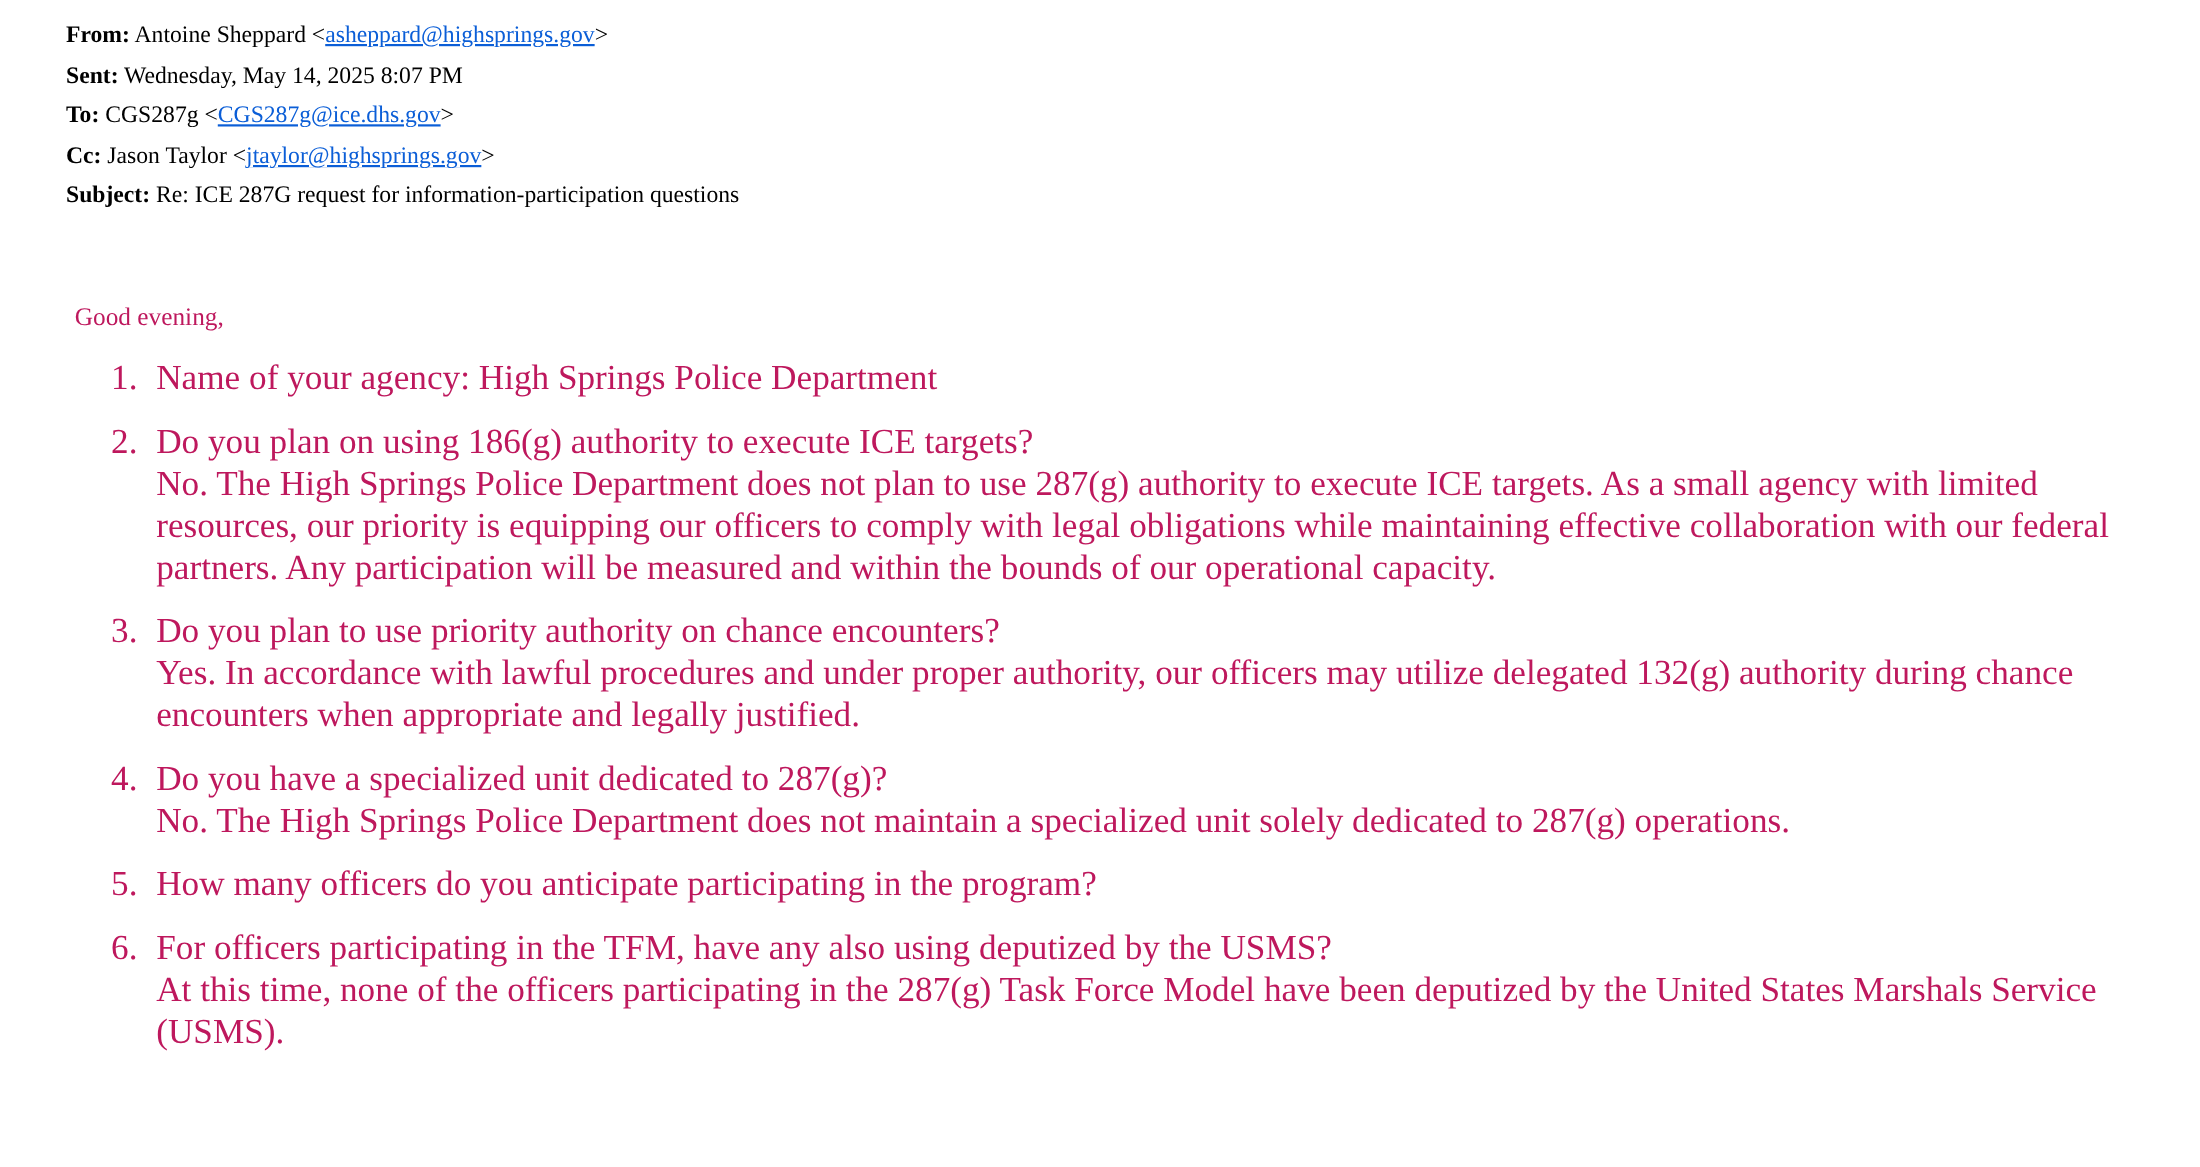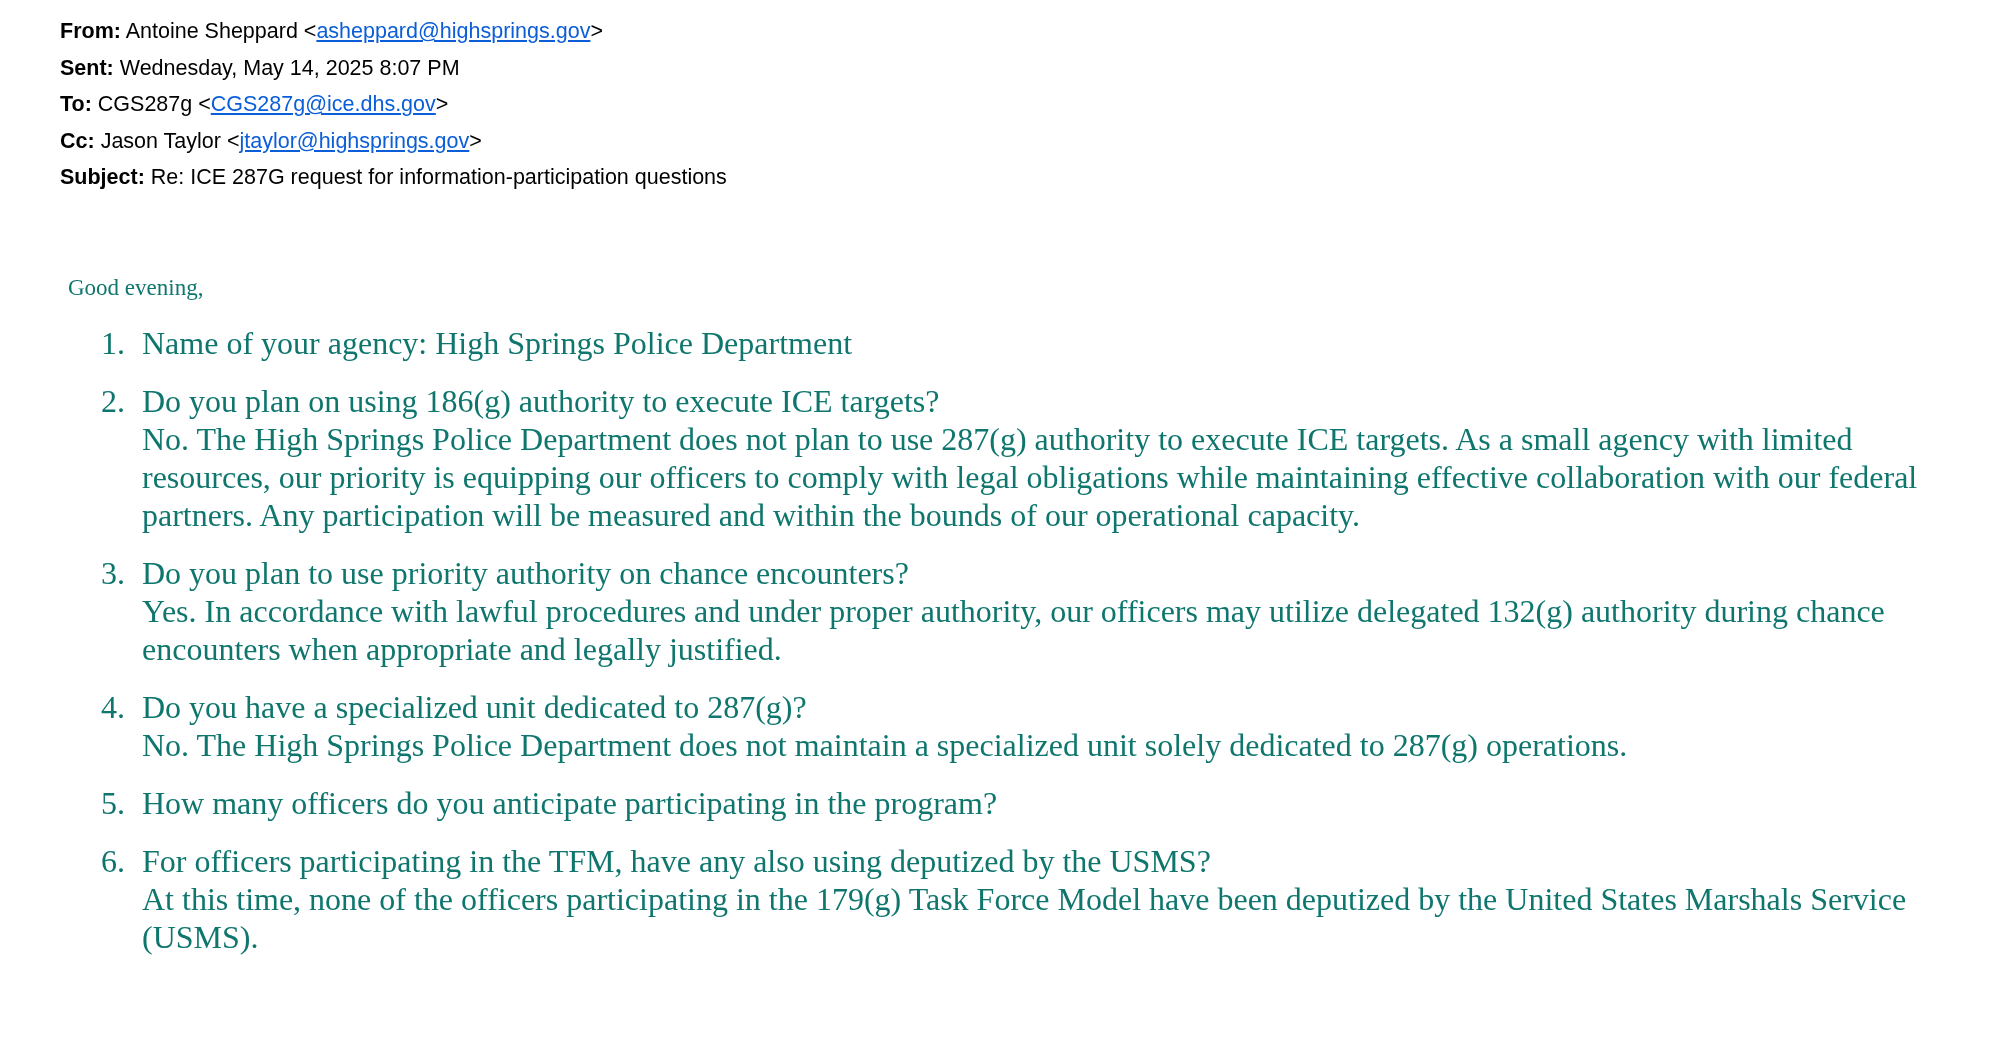--- a/index.html
+++ b/index.html
@@ -1,15 +1,15 @@
 <!DOCTYPE html>
 <html><head>
 <meta charset="utf-8">
 <style>
-  * { margin: 0; padding: 0; box-sizing: border-box; }
+  * { margin: 0; padding: 0; box-sizing: border-box; font-family: Liberation Serif, serif; }
   html, body { background: #ffffff; }
   .page {
     position: relative;
     width: 2000px;
     height: 1061px;
     background: #ffffff;
     overflow: hidden;
     color: #000000;
   }
 
@@ -26,21 +26,21 @@
   a.mail-link, a.mail-link:visited {
     color: #0b5ed7;
     text-decoration: underline;
     cursor: pointer;
   }
 
   
   .email-body {
     padding-left: 68px;
     font-family: "Liberation Serif", "DejaVu Serif", serif;
-    color: #0f766e;
+    color: #be185d;
   }
   .greeting {
     margin-top: 78px;
     font-size: 23px;
     line-height: 28px;
   }
   ol.qlist {
     list-style: none;
     margin-top: 22px;
     padding-left: 30px;
@@ -110,18 +110,18 @@
         <div class="question">Do you have a specialized unit dedicated to 287(g)?</div>
         <div class="answer">No. The High Springs Police Department does not maintain a specialized unit solely dedicated to 287(g) operations.</div>
       </li>
       <li>
         <span class="num">5.</span>
         <div class="question">How many officers do you anticipate participating in the program?</div>
       </li>
       <li>
         <span class="num">6.</span>
         <div class="question">For officers participating in the TFM, have any also using deputized by the USMS?</div>
-        <div class="answer">At this time, none of the officers participating in the 179(g) Task Force Model have been deputized by the United States Marshals Service (USMS).</div>
+        <div class="answer">At this time, none of the officers participating in the 287(g) Task Force Model have been deputized by the United States Marshals Service (USMS).</div>
       </li>
     </ol>
   </div>
 
 </div>
 
 </body></html>

